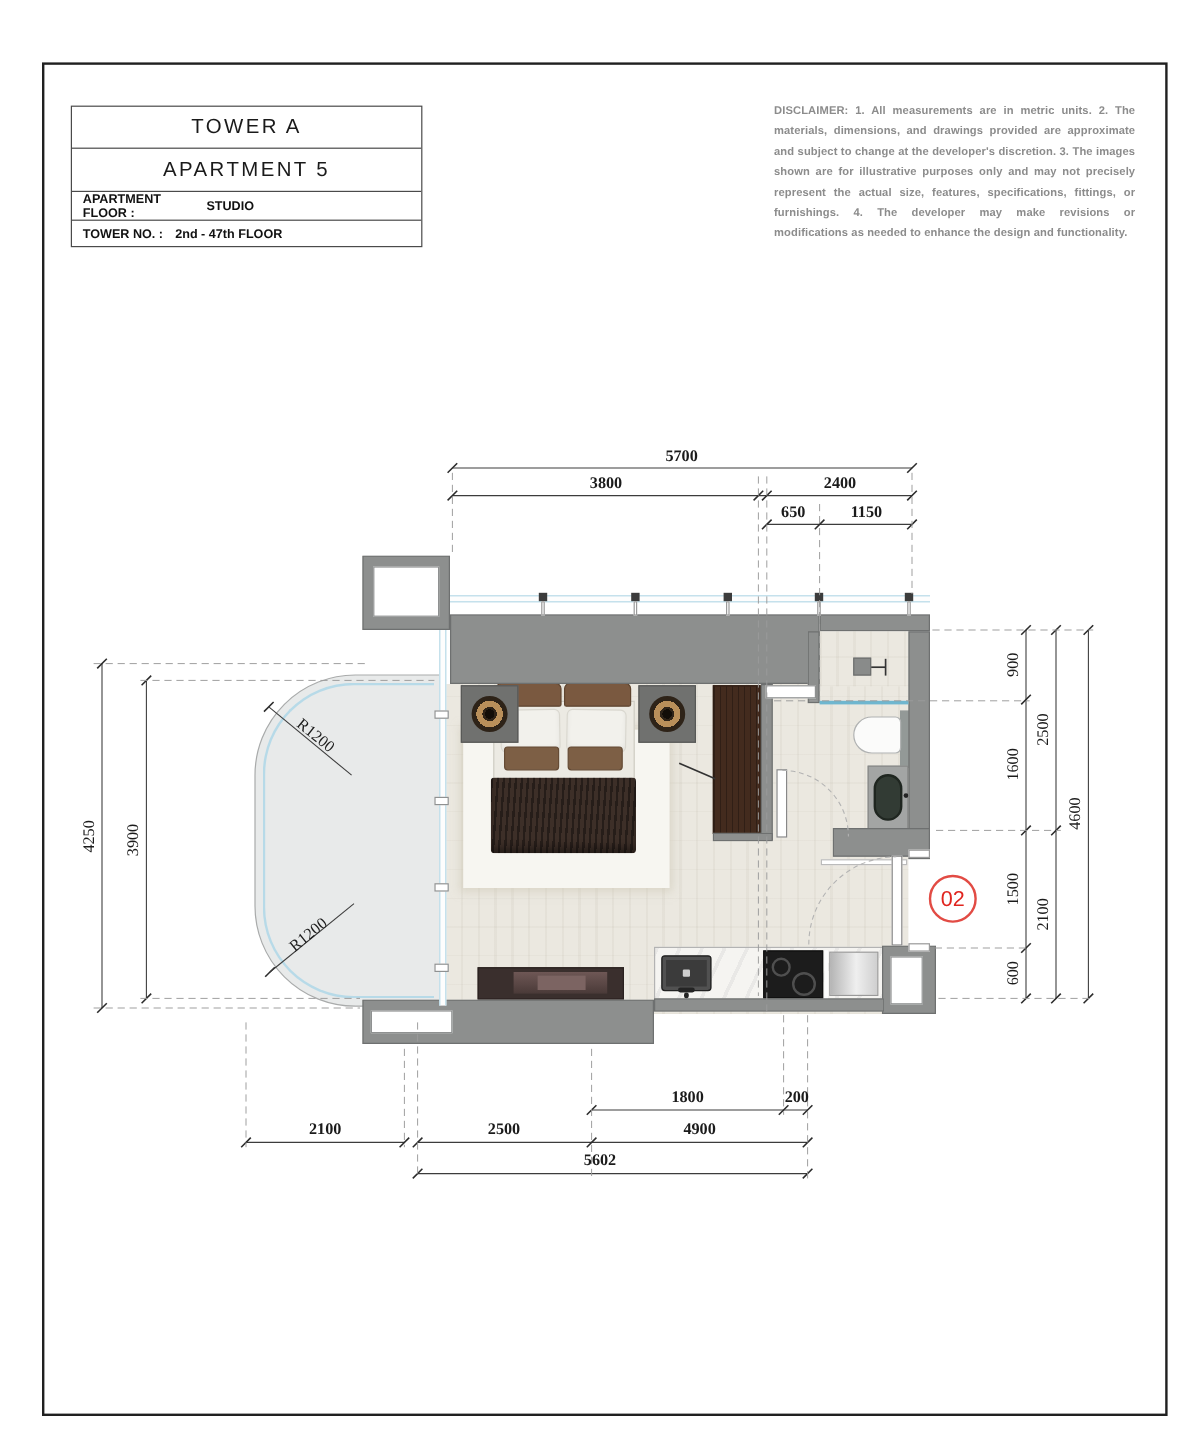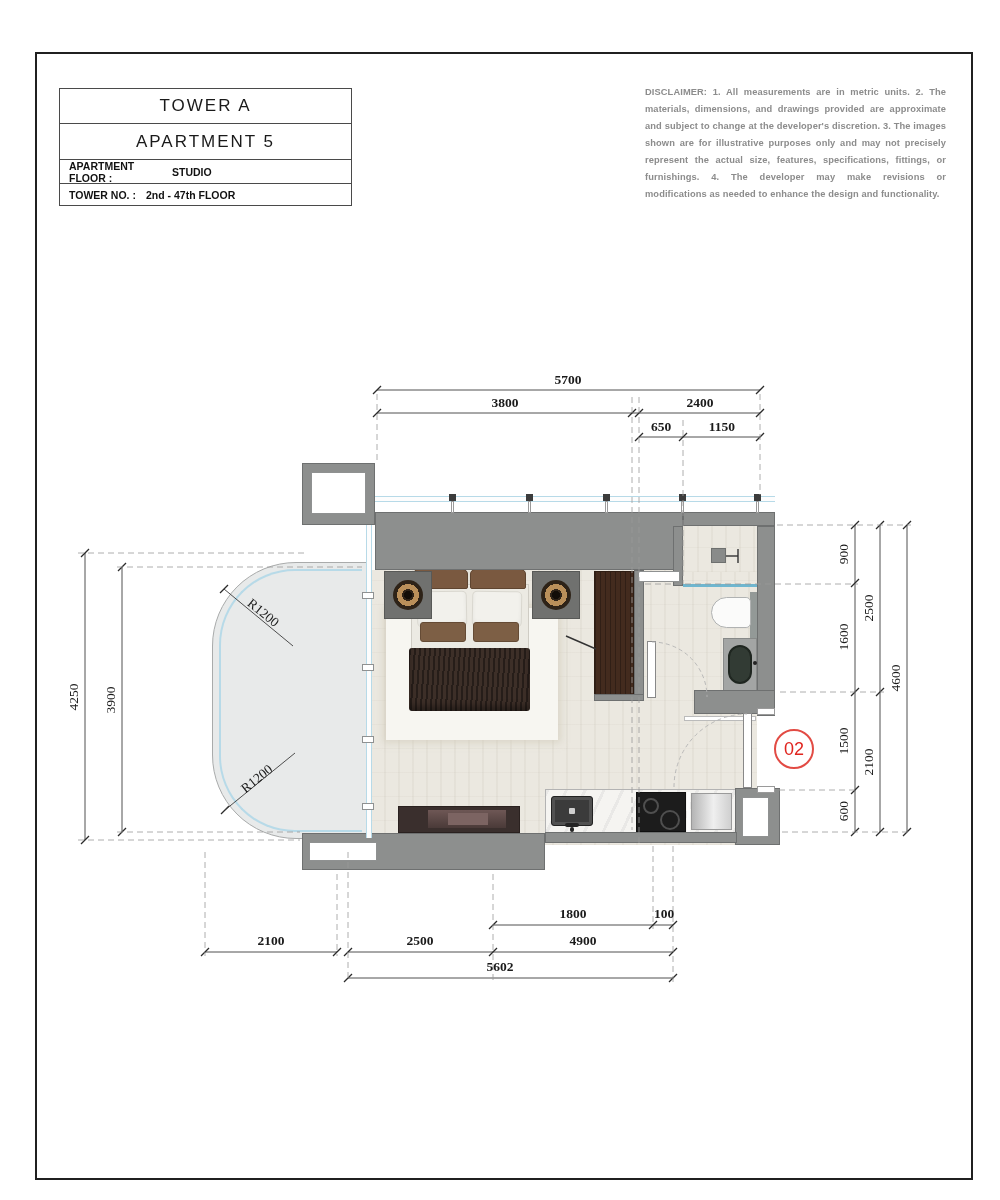--- a/index.html
+++ b/index.html
@@ -284,21 +284,21 @@
 <div class="abs dim vl" style="left:74px;top:697px">4250</div>
 <div class="abs dim vl" style="left:111px;top:700px">3900</div>
 <div class="abs dim vl" style="left:844px;top:554px">900</div>
 <div class="abs dim vl" style="left:844px;top:637px">1600</div>
 <div class="abs dim vl" style="left:844px;top:741px">1500</div>
 <div class="abs dim vl" style="left:844px;top:811px">600</div>
 <div class="abs dim vl" style="left:869px;top:608px">2500</div>
 <div class="abs dim vl" style="left:869px;top:762px">2100</div>
 <div class="abs dim vl" style="left:896px;top:678px">4600</div>
 <div class="abs dim hl" style="left:573px;top:914px">1800</div>
-<div class="abs dim hl" style="left:664px;top:914px">100</div>
+<div class="abs dim hl" style="left:664px;top:914px">200</div>
 <div class="abs dim hl" style="left:271px;top:941px">2100</div>
 <div class="abs dim hl" style="left:420px;top:941px">2500</div>
 <div class="abs dim hl" style="left:583px;top:941px">4900</div>
 <div class="abs dim hl" style="left:500px;top:967px">5602</div>
 <div class="abs dim rl-down" style="left:263px;top:613px">R1200</div>
 <div class="abs dim rl-up" style="left:257px;top:779px">R1200</div>
 
 <div class="abs badge" style="left:774px;top:729px;width:40px;height:40px">02</div>
 
 </body></html>

